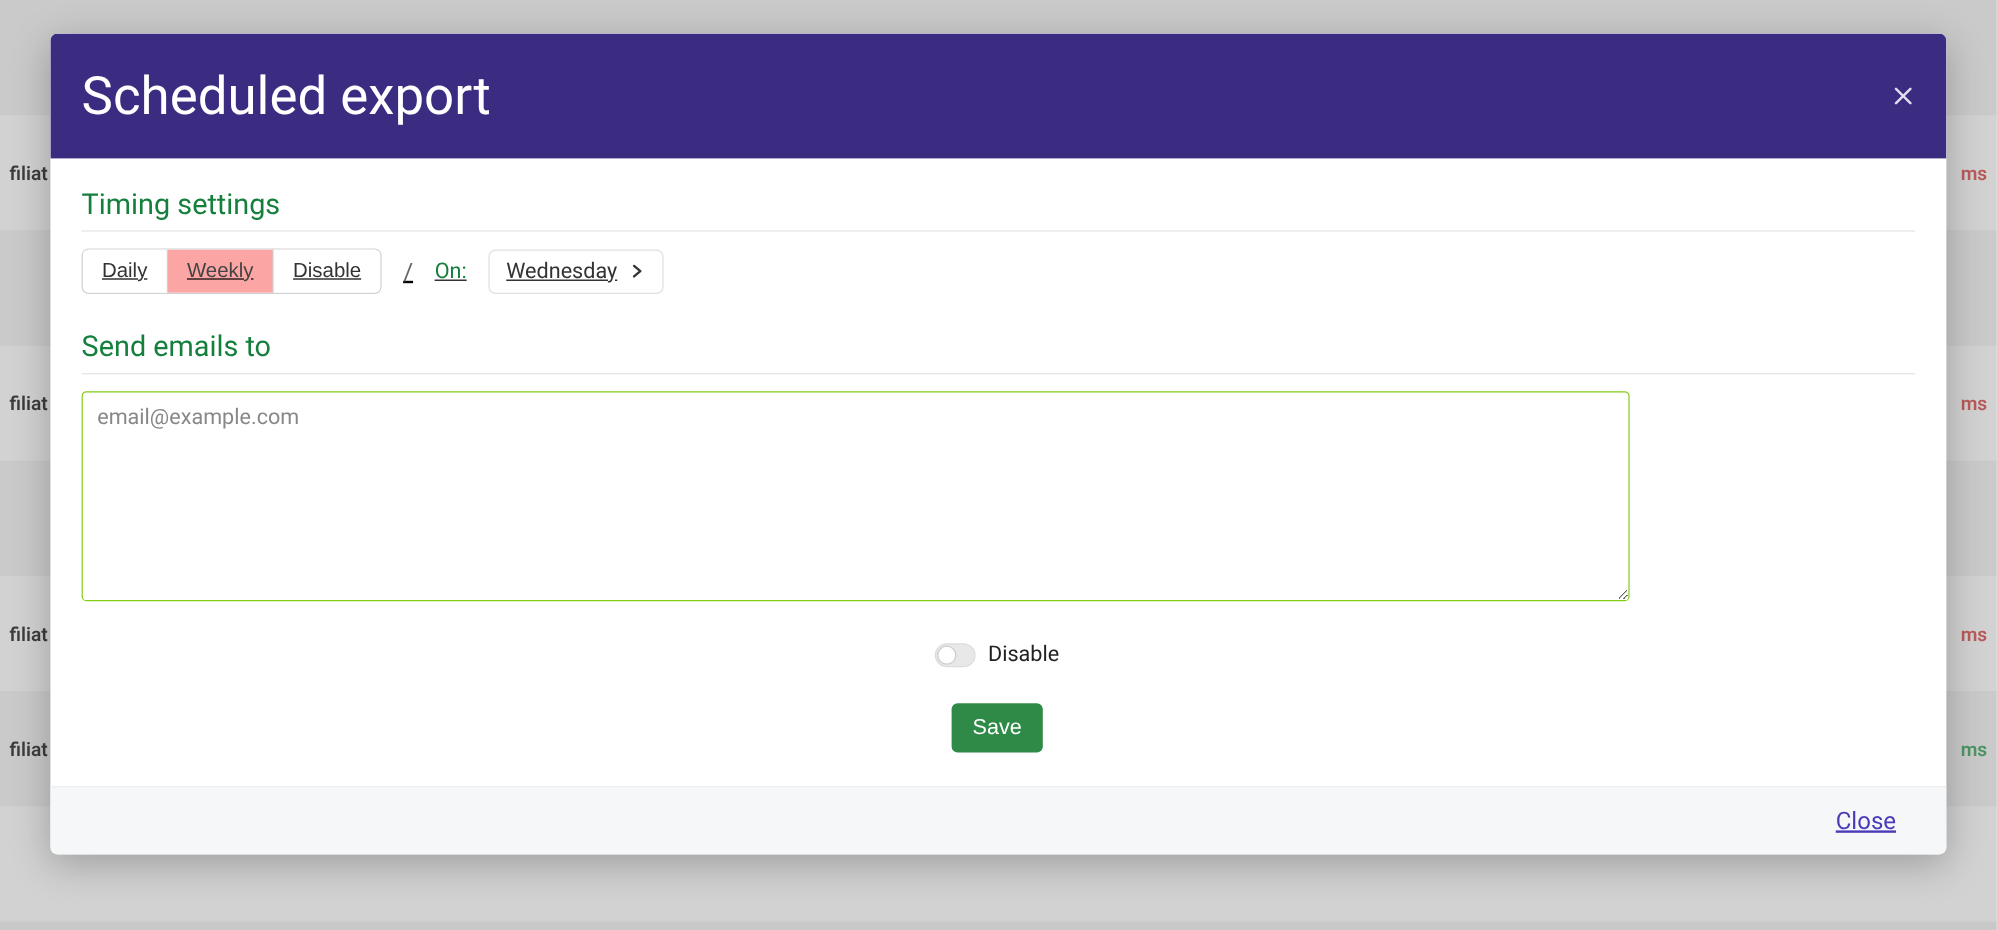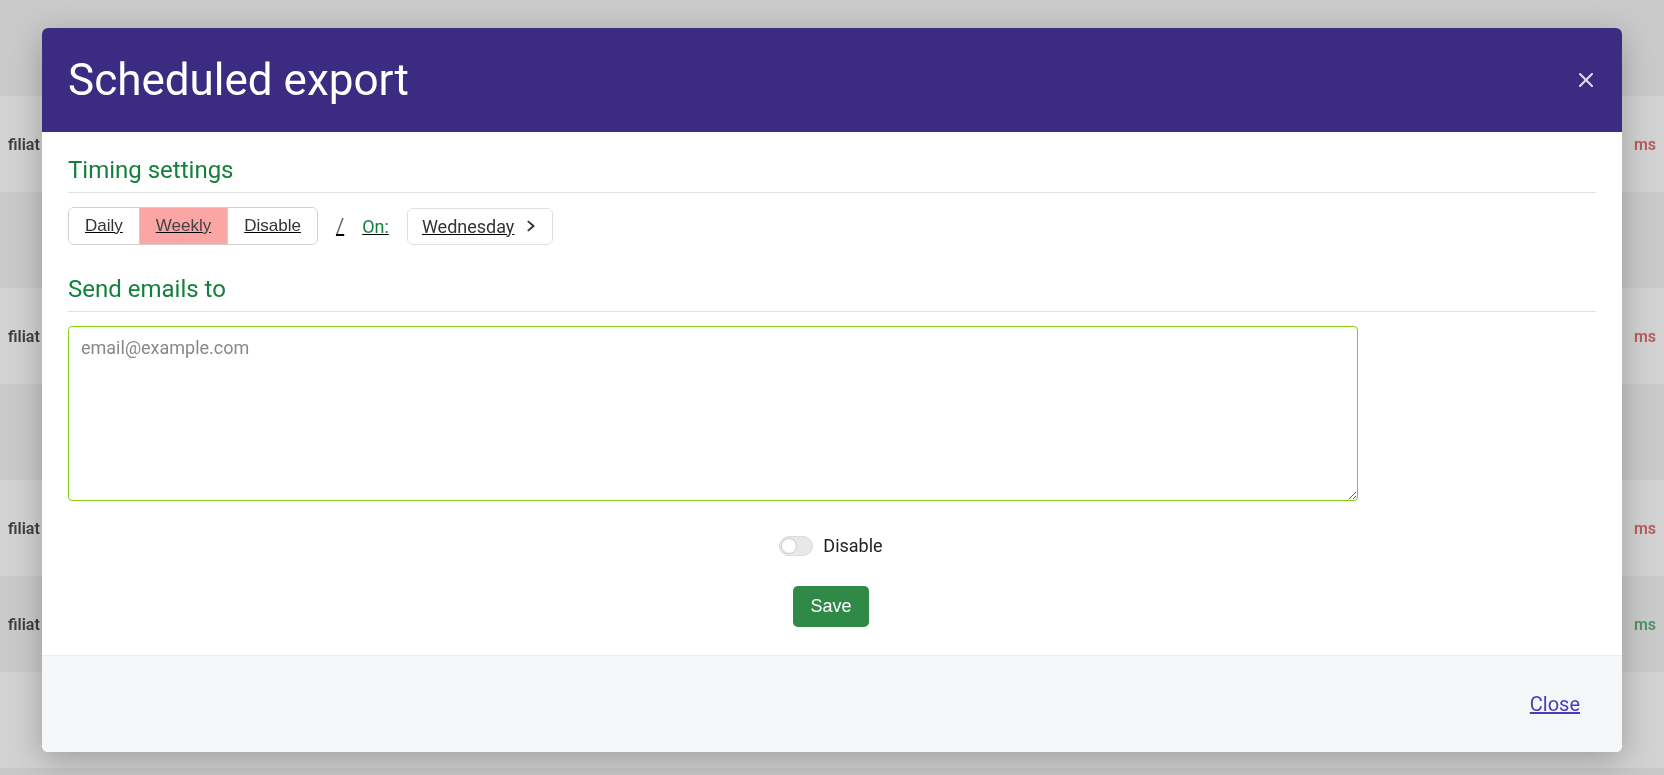--- a/index.html
+++ b/index.html
@@ -176,21 +176,21 @@
       color: #fff;
       border: none;
       border-radius: 5px;
       padding: 10px 17px;
       font-size: 18px;
       cursor: pointer;
     }
     .modal-footer {
       background: #f6f7f9;
       border-top: 1px solid #eceef1;
-      padding: 36px 42px;
+      padding: 16px 42px;
       display: flex;
       justify-content: flex-end;
     }
     .close-link {
       color: #4a3bb8;
       font-size: 20px;
       text-decoration: underline;
       cursor: pointer;
     }
   </style>

